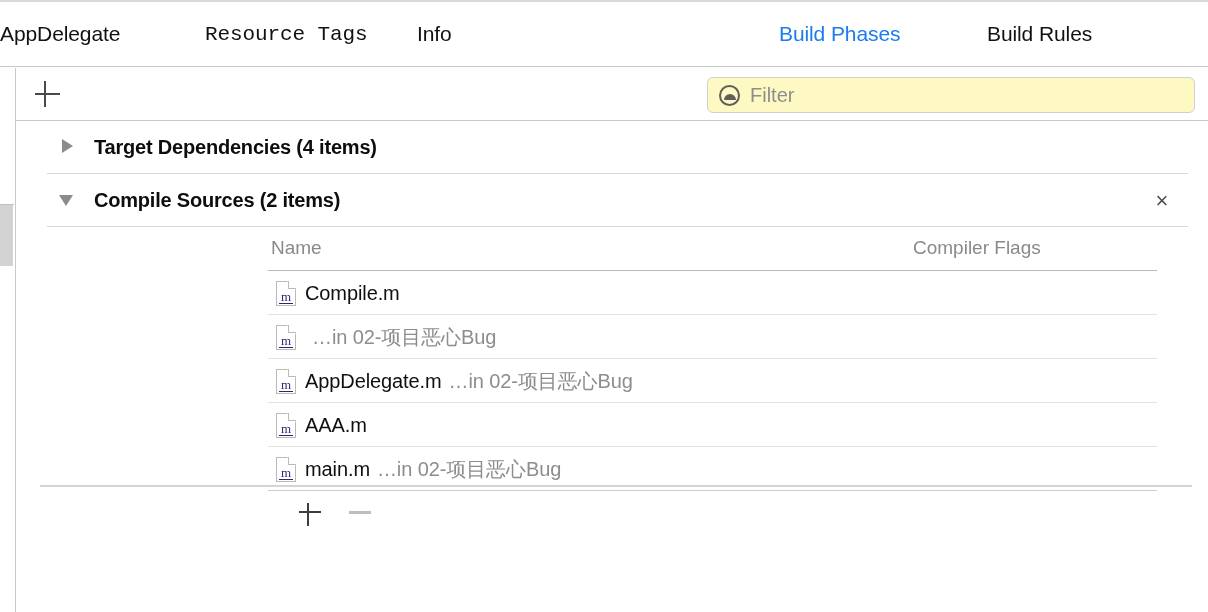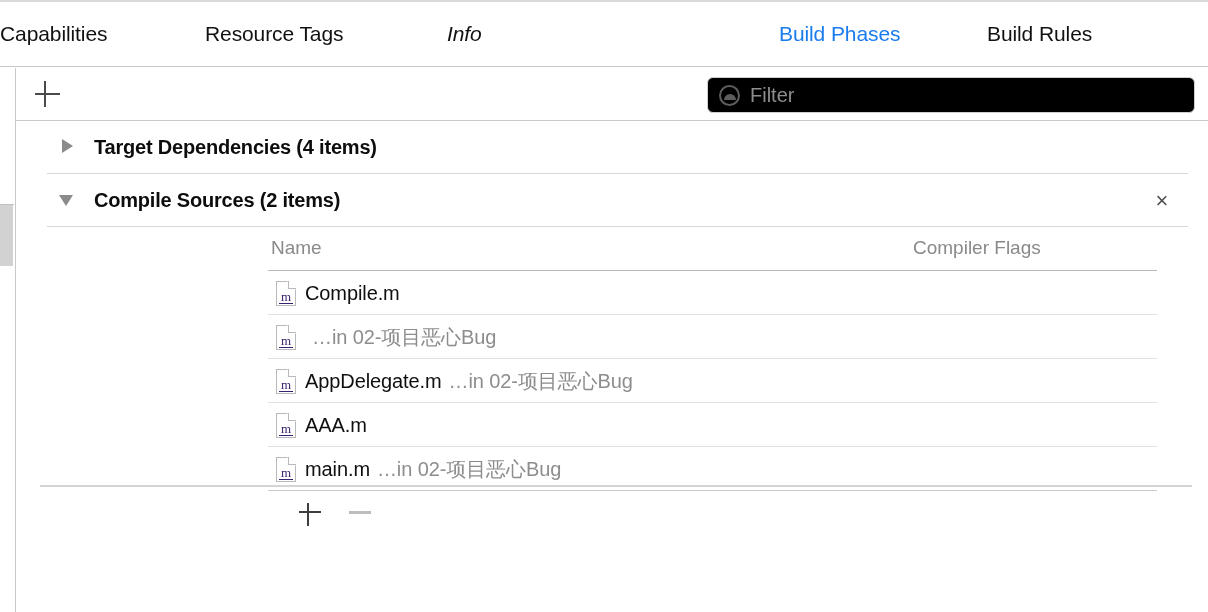--- a/index.html
+++ b/index.html
@@ -71,21 +71,21 @@
     width: 2px; height: 26px;
     background: #4a4a4a;
   }
 
   .filter-field {
     position: absolute;
     left: 692px; top: 9px;
     width: 488px; height: 36px;
     border: 1px solid #cfcfcf;
     border-radius: 6px;
-    background: #000000;
+    background: #fef9c3;
     display: flex;
     align-items: center;
     padding-left: 11px;
     cursor: text;
   }
   .filter-icon {
     width: 21px; height: 21px;
     border: 2px solid #5e5e5e;
     border-radius: 50%;
     position: relative;
@@ -320,23 +320,23 @@
     width: 1152px; height: 2px;
     background: #d4d4d4;
   }
 </style>
 </head>
 <body>
 
 <div class="tabbar">
   <div class="toprule"></div>
   <div class="tabs" id="tabs">
-      <div class="tab" style="position: absolute; left: 0px;">Capabilities</div>
-      <div class="tab" style="position: absolute; left: 205px;">Resource Tags</div>
-      <div class="tab" style="position: absolute; left: 447px; font-style: italic;">Info</div>
+      <div class="tab" style="position: absolute; left: 0px;">AppDelegate</div>
+      <div class="tab" style="position: absolute; left: 205px; font-family: Liberation Mono, monospace;">Resource Tags</div>
+      <div class="tab" style="position: absolute; left: 417px;">Info</div>
       <div class="tab selected" style="position: absolute; left: 779px;">Build Phases</div>
       <div class="tab" style="position: absolute; left: 987px;">Build Rules</div>
     </div>
 </div>
 
 <div class="filterbar">
   <div class="add-phase-btn">
     <div class="plus-h"></div>
     <div class="plus-v"></div>
   </div>

